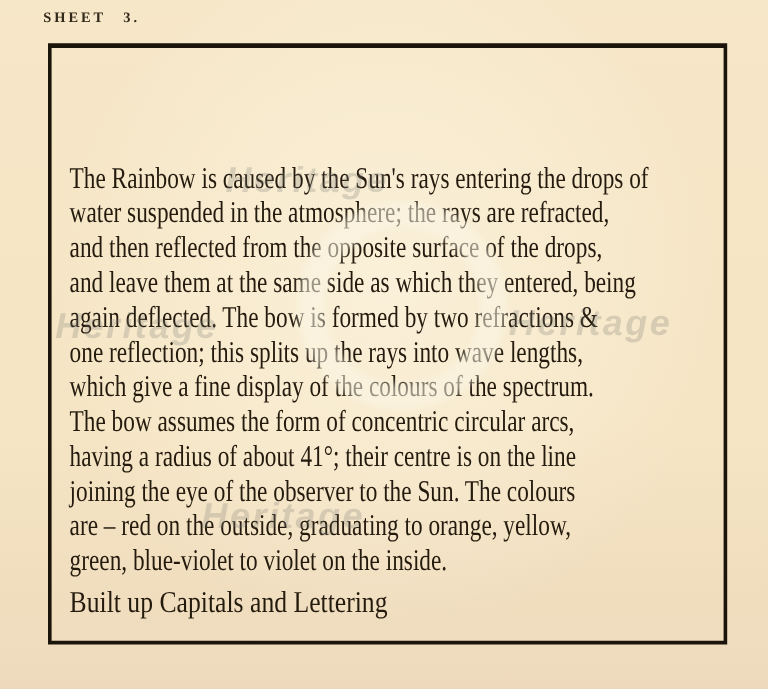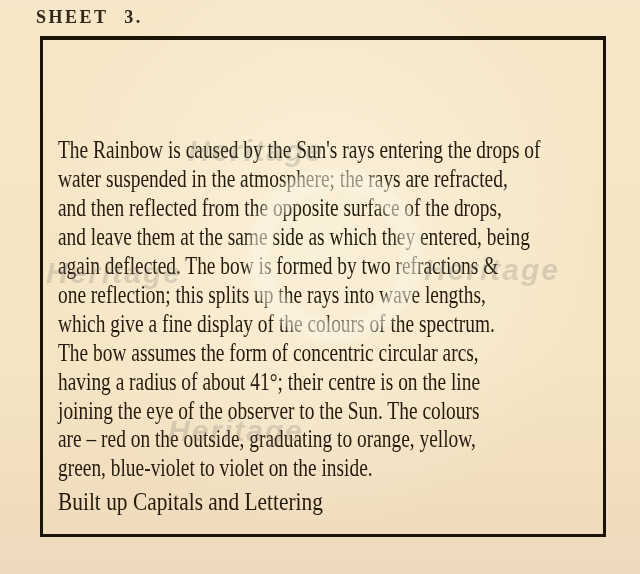--- a/index.html
+++ b/index.html
@@ -13,21 +13,21 @@
     position:relative;
     width:640px;height:574px;
     overflow:hidden;
     font-family:"Liberation Serif", serif;
     background:
       radial-gradient(ellipse at 50% 42%, rgba(255,249,233,0.55), rgba(255,249,233,0) 62%),
       linear-gradient(180deg, #f6e7c8 0%, var(--paper,#f5e5c4) 62%, #f0ddbe 88%, #eed9bc 100%);
   }
   .sheet-label{
     position:absolute;left:36px;top:7px;
-    font-size:18px;font-weight:bold;
+    font-size:12px;font-weight:bold;
     letter-spacing:2.5px;word-spacing:9px;
     color:#32281a;
     font-family:Liberation Serif, serif;
   }
   .frame{
     position:absolute;left:40px;top:36px;
     width:566px;height:501px;
     border:solid var(--border,#1b140b);
     border-width:4px 3px 3px 3px;
   }

